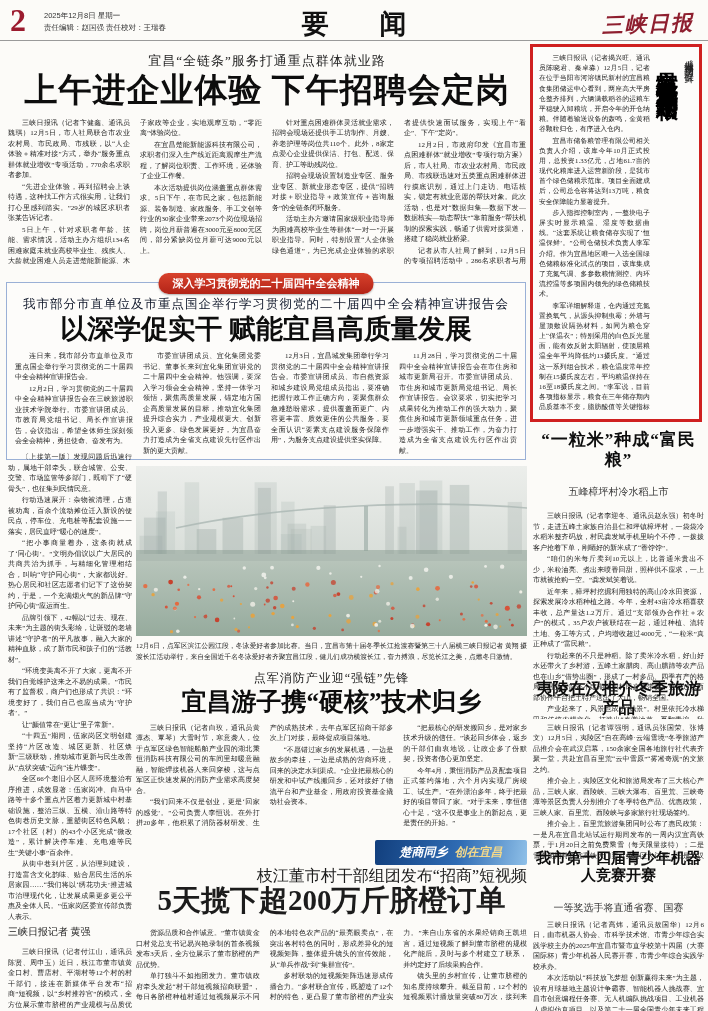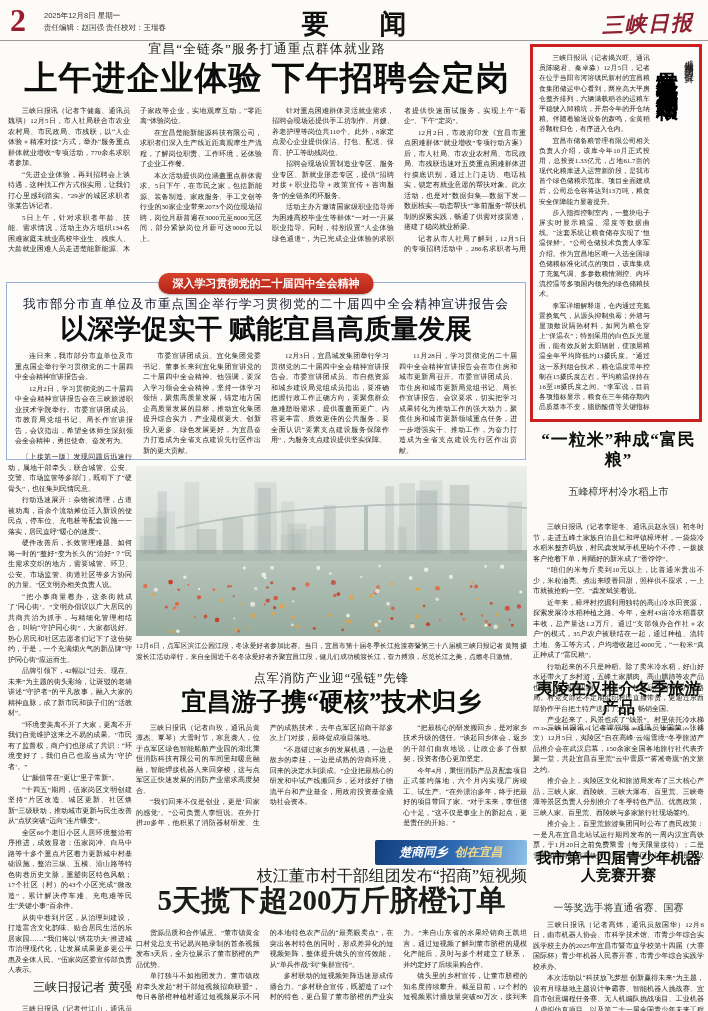--- a/index.html
+++ b/index.html
@@ -12,23 +12,23 @@
              font-family:"Liberation Sans","DejaVu Sans",sans-serif;}
   .section-title{position:absolute;left:0;top:6px;width:708px;text-align:center;font-size:27px;
                  font-weight:bold;letter-spacing:22px;text-indent:22px;color:#111;}
   .masthead{position:absolute;right:14px;top:10px;font-size:21px;font-weight:bold;color:#8e1f2f;
             font-style:italic;letter-spacing:2px;transform:rotate(-2deg);}
   
   .kicker{ text-align:center;font-size:13px;color:#222;letter-spacing:1px;}
   .headline{text-align:center;font-weight:bold;color:#0d0d0d;line-height:1.15;}
   .cols{font-size:7px;line-height:1.5;text-align:justify;overflow:hidden;}
   .cols p{margin:0 0 1px;text-indent:2em;}
-  .sig{text-align:right;font-size:12px;margin-top:2px;}
-  
-  .top-story{position:absolute;left:8px;top:40px;width:518px;}
+  .sig{font-size:10px;margin-top:2px;}
+  
+  .top-story{position:absolute;left:8px;top:52px;width:518px;}
   .top-story .headline{font-size:33px;margin-top:2px;letter-spacing:1px;}
   .top-body{margin-top:8px;height:152px;column-count:4;column-gap:10px;}
   
   .grain-box{position:absolute;left:530px;top:44px;width:172px;height:378px;border:3px solid #cf2020;
              background:#fdfcfa;box-sizing:border-box;display:flex;padding:6px 4px 6px 6px;}
   .grain-body{flex:1;font-size:6.8px;line-height:1.5;text-align:justify;overflow:hidden;}
   .grain-body p{margin:0 0 1px;text-indent:2em;}
   .grain-head{writing-mode:vertical-rl;font-size:22px;font-weight:bold;letter-spacing:2px;
               line-height:1.1;margin-left:5px;color:#000;}
   .grain-kicker{writing-mode:vertical-rl;font-size:9.5px;margin-left:3px;letter-spacing:1px;color:#222;}
@@ -63,21 +63,21 @@
   .orange-kicker{position:absolute;left:136px;top:866px;width:391px;text-align:right;font-size:16px;}
   .orange-headline{position:absolute;left:136px;top:881px;width:391px;text-align:center;
                    font-size:29px;font-weight:bold;}
   .orange-body{position:absolute;left:136px;top:928px;width:391px;height:80px;
                column-count:3;column-gap:10px;}
   
   .rightcol{position:absolute;left:533px;width:171px;}
   .rice{top:430px;}
   .rice .headline{font-size:17px;letter-spacing:1px;}
   .subtitle{text-align:center;font-size:10px;color:#333;margin-top:16px;}
-  .rice-body{margin-top:23px;height:208px;}
+  .rice-body{margin-top:12px;height:208px;}
   .yiling{top:680px;}
   .yiling .headline{font-size:16.5px;}
   .yiling-body{margin-top:5px;height:138px;}
   .robot{top:850px;}
   .robot .headline{font-size:15px;}
   .robot-body{margin-top:5px;height:130px;}
 </style>
 </head>
 <body>
 
@@ -130,21 +130,20 @@
         <p>市委宣讲团成员、宜化集团党委书记、董事长来到宜化集团宣讲党的二十届四中全会精神。他强调，要深入学习领会全会精神，坚持一体学习领悟，聚焦高质量发展，锚定地方国企高质量发展的目标，推动宜化集团提升综合实力，产业规模更大、创新投入更多、绿色发展更好，为宜昌奋力打造成为全省支点建设先行区作出新的更大贡献。</p>
         <p>12月3日，宜昌城发集团举行学习贯彻党的二十届四中全会精神宣讲报告会。市委宣讲团成员、市自然资源和城乡建设局党组成员指出，要准确把握行政工作正确方向，要聚焦群众急难愁盼需求，提供覆盖面更广、内容更丰富、质效更佳的公共服务，要全面认识“要素支点建设服务保障作用”，为服务支点建设提供坚实保障。</p>
         <p>11月28日，学习贯彻党的二十届四中全会精神宣讲报告会在市住房和城市更新局召开。市委宣讲团成员、市住房和城市更新局党组书记、局长作宣讲报告。会议要求，切实把学习成果转化为推动工作的强大动力，聚焦住房和城市更新领域重点任务，进一步增强实干、推动工作，为奋力打造成为全省支点建设先行区作出贡献。</p>
       </div>
   </div>
 
   <div class="jump-col">
     <div class="cols jump-body">
         <p>〔上接第一版〕发现问题后迅速行动，属地干部牵头，联合城管、公安、交警、市场监管等多部门，既啃下了“硬骨头”，也征集到民情民意。</p>
         <p>行动迅速展开：杂物被清理，占道被劝离，百余个流动摊位迁入新设的便民点，停车位、充电桩等配套设施一一落实，居民直呼“暖心的速度”。</p>
-        <p>硬件改善后，长效管理难题、如何将一时的“整好”变为长久的“治好”？“民生需求交织的地方，需要城管、环卫、公安、市场监管、街道社区等多方协同的力量。”区文明办相关负责人说。</p>
         <p>“把小事商量着办，这条街就成了‘同心街’。”文明办倡议以广大居民的共商共治为抓手，与精细化管理相结合，叫响“守护同心街”，大家都说好。热心居民和社区志愿者们记下了这份契约，于是，一个充满烟火气的新品牌“守护同心街”应运而生。</p>
         <p>品牌引领下，42幅以“过去、现在、未来”为主题的街头彩绘，让斑驳的老墙讲述“守护者”的平凡故事，融入大家的精神血脉，成了新市民和孩子们的“活教材”。</p>
         <p>“环境变美离不开了大家，更离不开我们自觉维护这来之不易的成果。”市民有了监督权，商户们也形成了共识：“环境变好了，我们自己也应当成为‘守护者’。”</p>
         <p>让“颜值常在”更让“里子常新”。</p>
         <p>“十四五”期间，伍家岗区文明创建坚持“片区改造、城区更新、社区焕新”三级联动，推动城市更新与民生改善从“点状突破”迈向“连片蝶变”。</p>
         <p>全区66个老旧小区人居环境整治有序推进，成效显著：伍家岗冲、白马中路等十多个重点片区着力更新城中村基础设施，整治三纵、五横、沿山路等特色街巷历史文脉，重塑街区特色风貌；17个社区（村）的43个小区完成“微改造”，累计解决停车难、充电难等民生“关键小事”百余件。</p>
         <p>从街中巷到片区，从治理到建设，打造富含文化韵味、贴合居民生活的乐居家园……“我们将以‘绣花功夫’推进城市治理现代化，让发展成果更多更公平惠及全体人民。”伍家岗区委宣传部负责人表示。</p>
       </div>
     <div class="sig">三峡日报记者 黄强</div>
     <div style="height:8px"></div>

